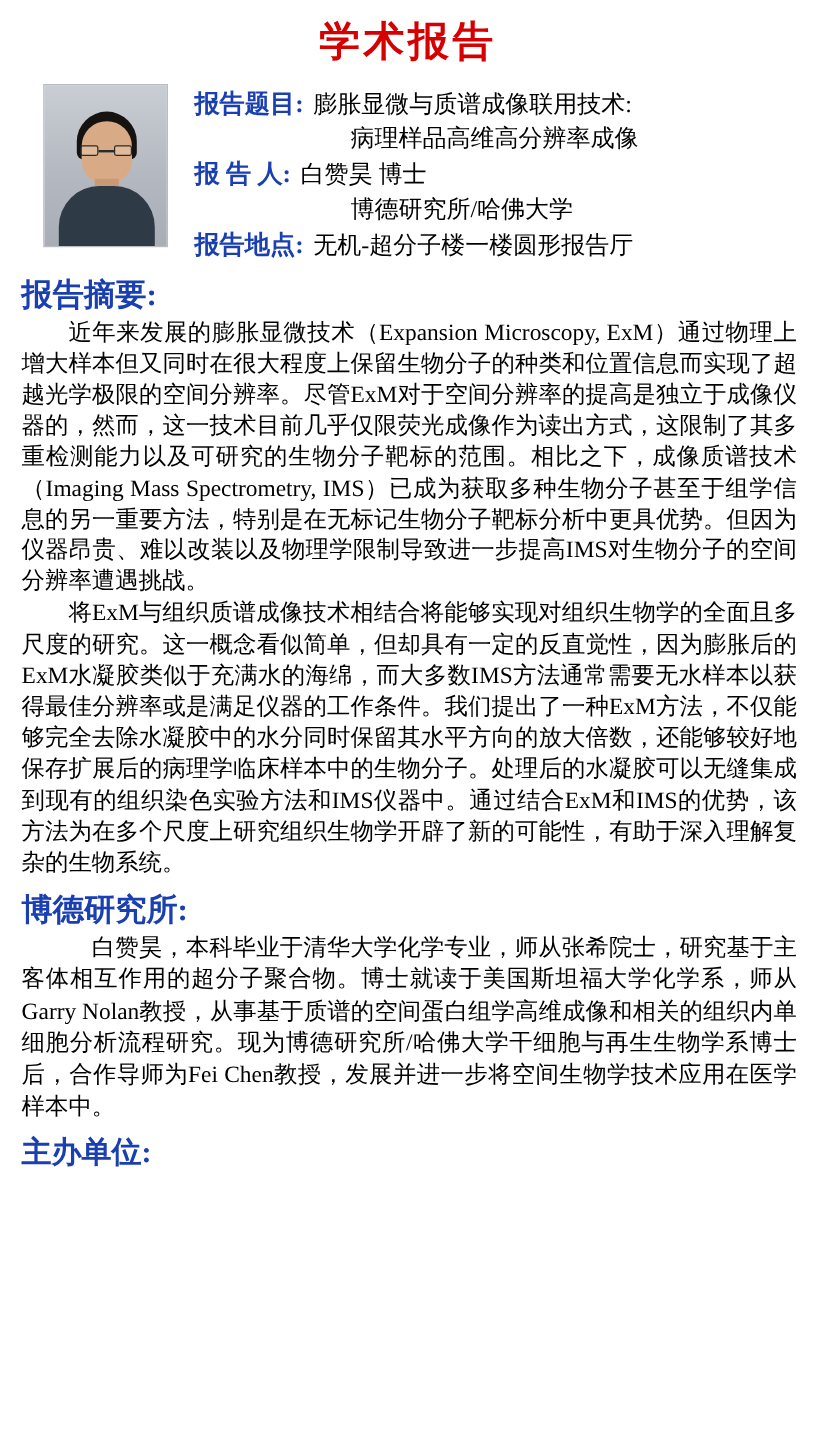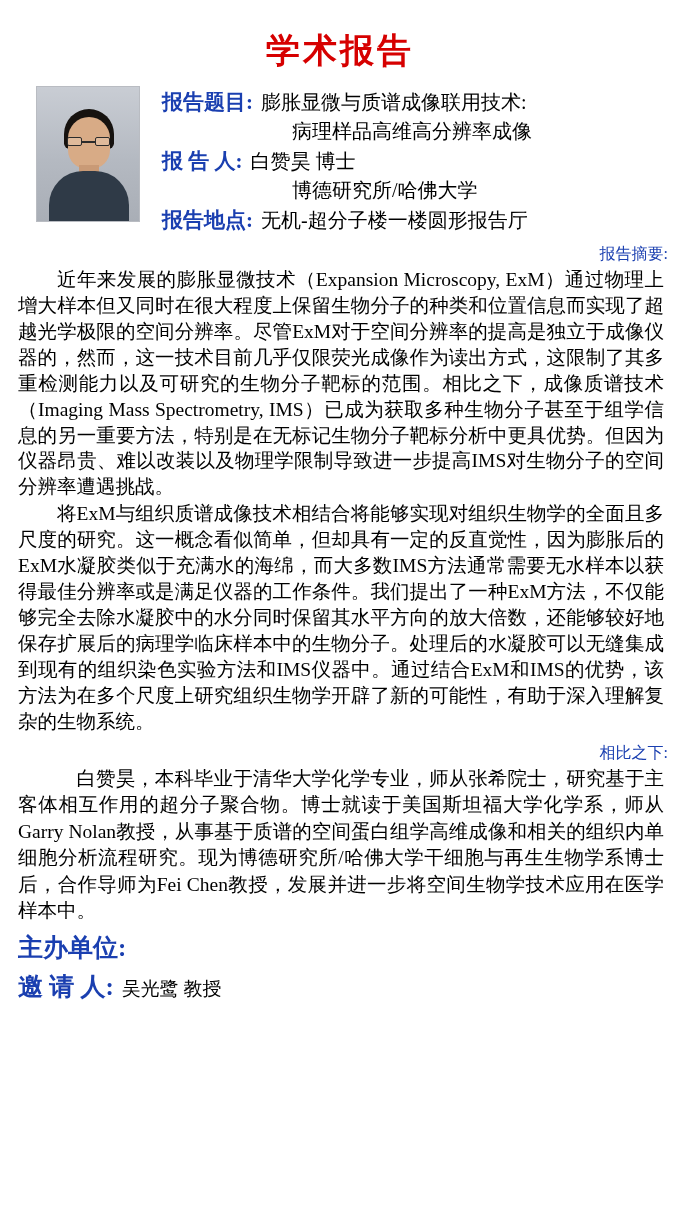--- a/index.html
+++ b/index.html
@@ -12,21 +12,21 @@
     width: 680px;
     height: 1210px;
     font-family: "Liberation Serif", serif;
     color: #000000;
     overflow: hidden;
   }
   .page {
     position: relative;
     width: 680px;
     height: 940px;
-    padding: 16px 12px;
+    padding: 0 12px;
   }
 
   
   .title {
     text-align: center;
     color: #d60000;
     font-size: 34px;
     font-weight: bold;
     letter-spacing: 3px;
     padding-top: 12px;
@@ -117,24 +117,23 @@
   }
   .field-value-2nd {
     font-size: 20px;
     margin-left: 130px;
     margin-bottom: 2px;
   }
 
   
   .sec-head {
     color: #1a3fb0;
-    font-weight: normal;
-    font-size: 16px;
+    font-weight: bold;
+    font-size: 26px;
     margin: 8px 0 2px 6px;
-    text-align: right;
   }
 
   .para {
     font-size: 19.5px;
     line-height: 1.33;
     text-align: justify;
     text-justify: inter-ideograph;
     margin: 0 4px 0 6px;
     text-indent: 2em;
   }
@@ -201,24 +200,20 @@
         <span class="field-label">报告地点:</span>
         <span class="field-value">无机-超分子楼一楼圆形报告厅</span>
       </div>
     </div>
   </div>
 
   <div class="sec-head">报告摘要:</div>
   <div class="para">近年来发展的膨胀显微技术（Expansion Microscopy, ExM）通过物理上增大样本但又同时在很大程度上保留生物分子的种类和位置信息而实现了超越光学极限的空间分辨率。尽管ExM对于空间分辨率的提高是独立于成像仪器的，然而，这一技术目前几乎仅限荧光成像作为读出方式，这限制了其多重检测能力以及可研究的生物分子靶标的范围。相比之下，成像质谱技术（Imaging Mass Spectrometry, IMS）已成为获取多种生物分子甚至于组学信息的另一重要方法，特别是在无标记生物分子靶标分析中更具优势。但因为仪器昂贵、难以改装以及物理学限制导致进一步提高IMS对生物分子的空间分辨率遭遇挑战。</div>
   <div class="para">将ExM与组织质谱成像技术相结合将能够实现对组织生物学的全面且多尺度的研究。这一概念看似简单，但却具有一定的反直觉性，因为膨胀后的ExM水凝胶类似于充满水的海绵，而大多数IMS方法通常需要无水样本以获得最佳分辨率或是满足仪器的工作条件。我们提出了一种ExM方法，不仅能够完全去除水凝胶中的水分同时保留其水平方向的放大倍数，还能够较好地保存扩展后的病理学临床样本中的生物分子。处理后的水凝胶可以无缝集成到现有的组织染色实验方法和IMS仪器中。通过结合ExM和IMS的优势，该方法为在多个尺度上研究组织生物学开辟了新的可能性，有助于深入理解复杂的生物系统。</div>
 
-  <div class="sec-head">相比之下:</div>
+  <div class="sec-head">博德研究所:</div>
   <div class="bio">白赞昊，本科毕业于清华大学化学专业，师从张希院士，研究基于主客体相互作用的超分子聚合物。博士就读于美国斯坦福大学化学系，师从Garry Nolan教授，从事基于质谱的空间蛋白组学高维成像和相关的组织内单细胞分析流程研究。现为博德研究所/哈佛大学干细胞与再生生物学系博士后，合作导师为Fei Chen教授，发展并进一步将空间生物学技术应用在医学样本中。</div>
 
   <div class="footer-row">
     <span class="footer-label">主办单位:</span>
   </div>
-  <div class="footer-row">
-    <span class="footer-label">邀 请 人:</span>
-    <span class="footer-value">吴光鹭 教授</span>
-  </div>
 
 </div>
 
 </body></html>

